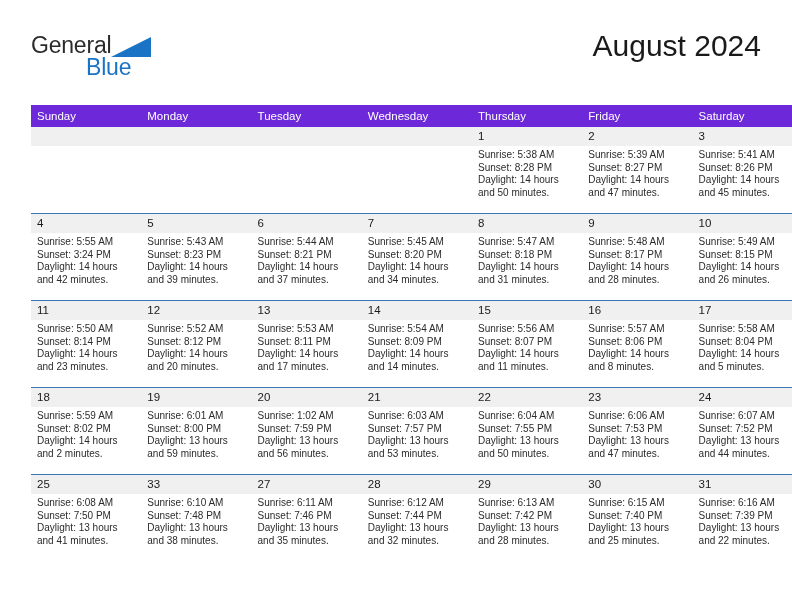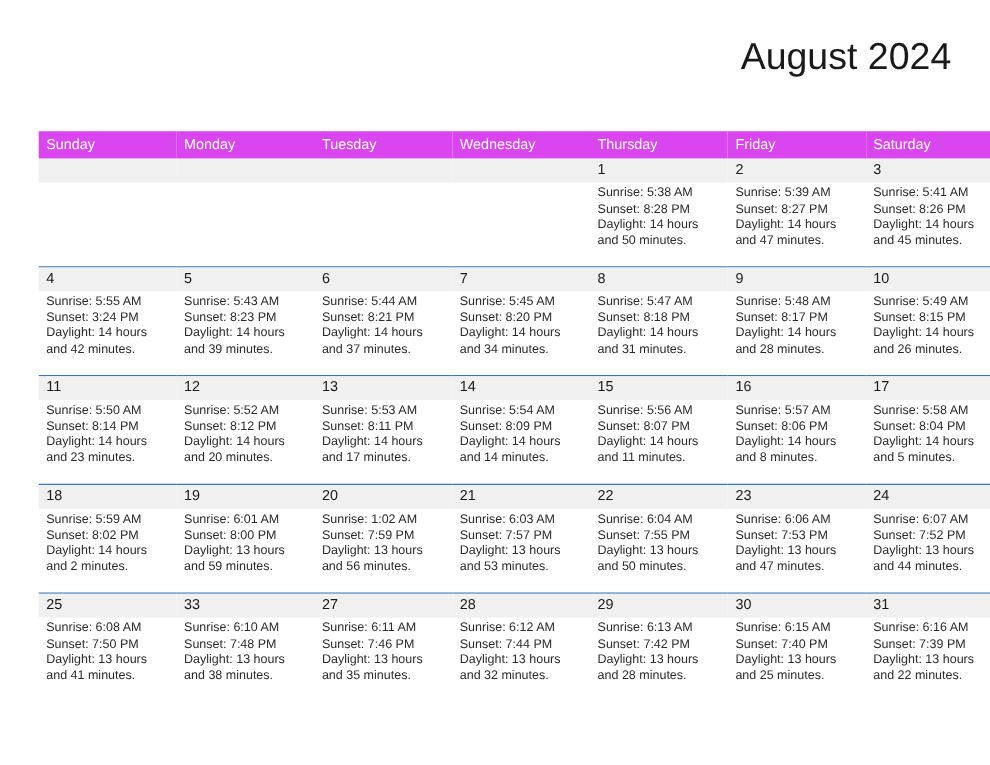--- a/index.html
+++ b/index.html
@@ -83,21 +83,21 @@
   
   .calendar {
     position: absolute;
     left: 31px;
     top: 105px;
     width: 730px;
     border-collapse: collapse;
     table-layout: fixed;
   }
   .calendar th {
-    background: #d946ef;
+    background: #6d28d9;
     color: #ffffff;
     font-size: 11.5px;
     font-weight: normal;
     text-align: left;
     padding: 4px 0 4px 6px;
     height: 14px;
     border: none;
     width: 104.28px;
   }
   .calendar td {
@@ -138,20 +138,28 @@
     white-space: nowrap;
   }
 </style>
 </head>
 <body>
 
 <div class="page">
 
   <div class="header">
 
+    <div class="logo">
+      <span class="logo-row1">
+        <span>General</span><span class="logo-tri"><svg width="40" height="20" viewBox="0 0 40 20">
+              <polygon points="0,20 40,20 40,0" fill="#1a73c4"></polygon>
+            </svg></span>
+      </span>
+      <span class="logo-row2">Blue</span>
+    </div>
 
     <div class="title-wrap">
       <div class="month-title">August 2024</div>
     </div>
 
   </div>
 
   <table class="calendar">
     <thead>
       <tr>

